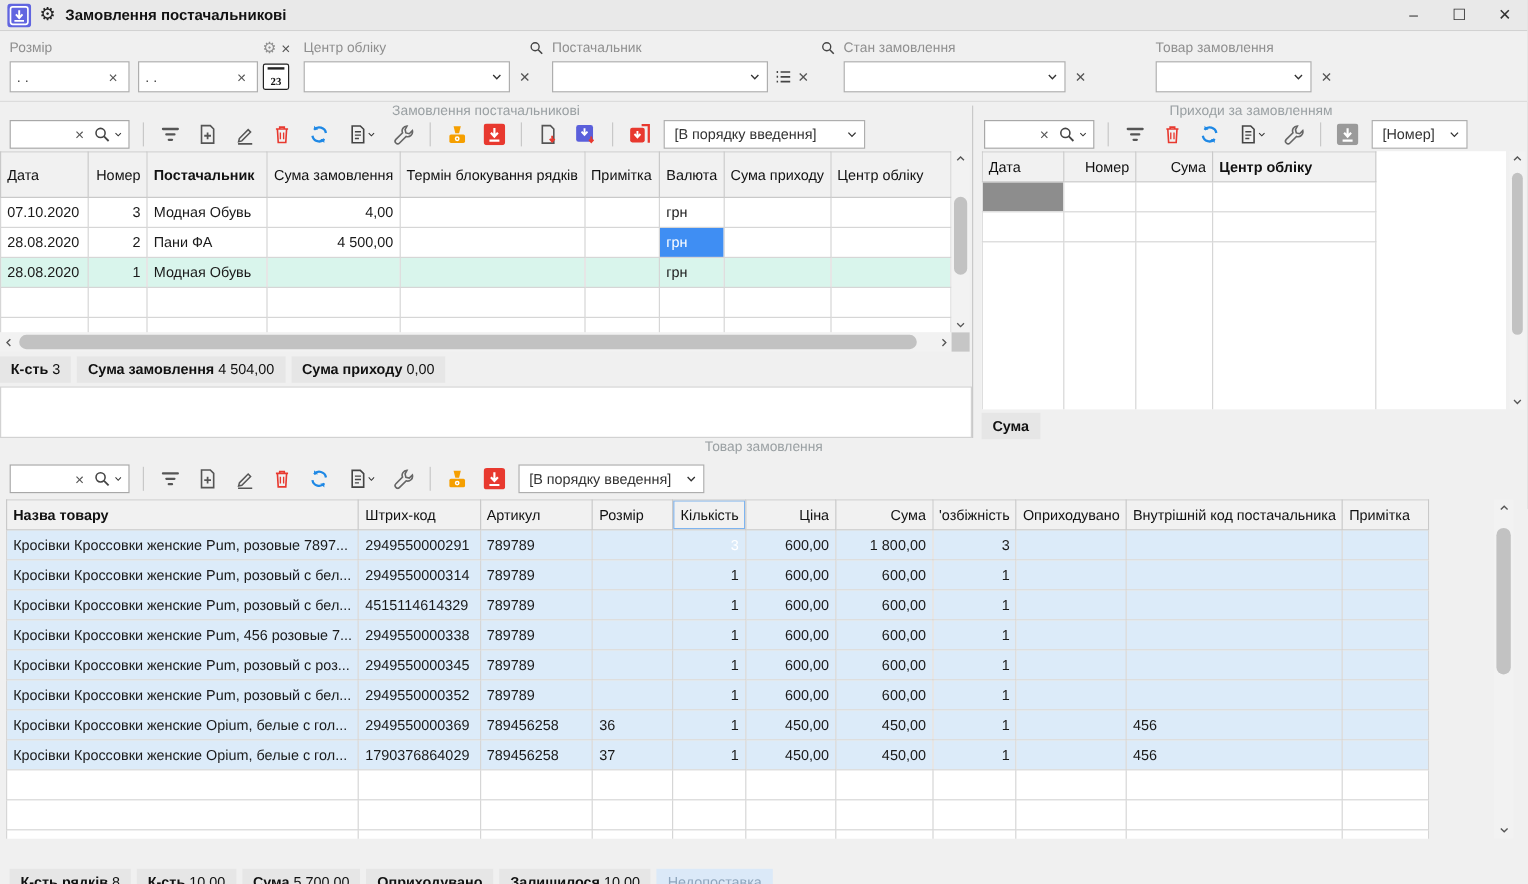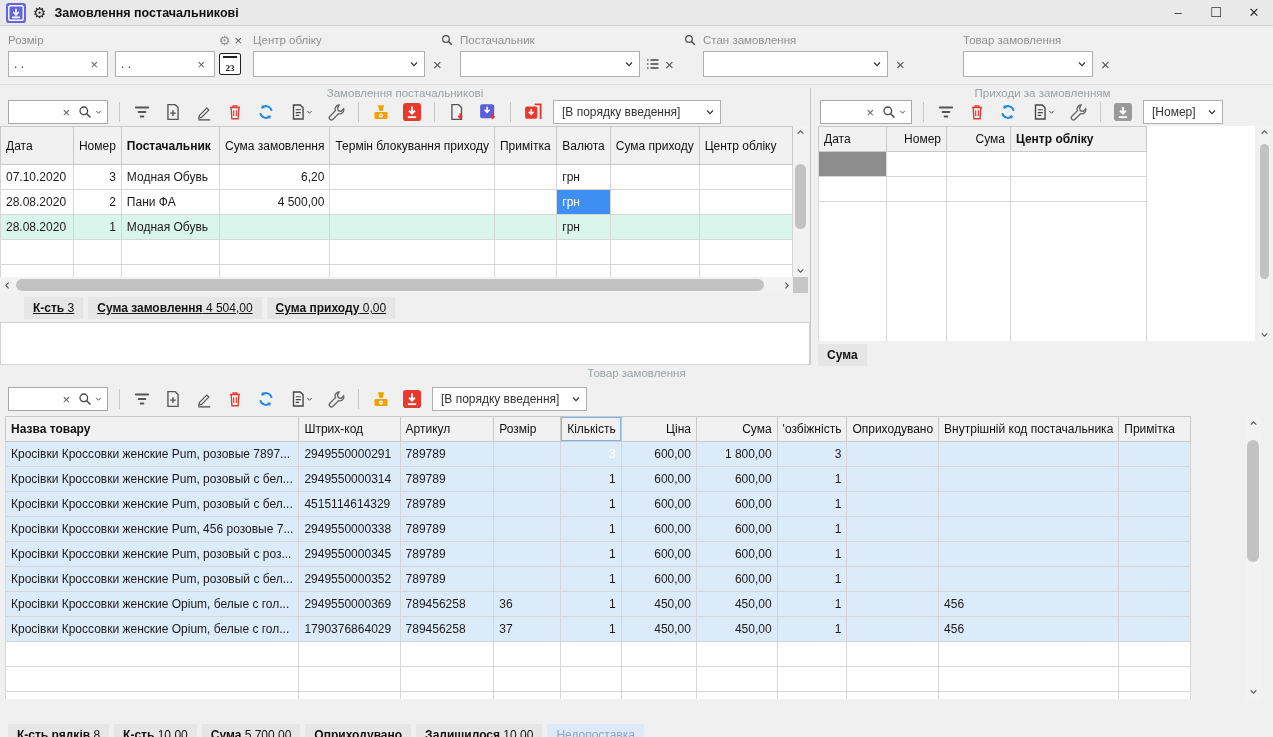--- a/index.html
+++ b/index.html
@@ -360,33 +360,33 @@
             <col style="width: 50px;">
             <col style="width: 88px;">
             <col style="width: 133px;">
           </colgroup>
           <thead>
             <tr style="height: 38px;">
               <th class="a-left">Дата</th>
               <th class="a-right">Номер</th>
               <th class="a-left b">Постачальник</th>
               <th class="a-right">Сума замовлення</th>
-              <th class="a-left">Термін блокування приходу</th>
+              <th class="a-left">Термін блокування рядків</th>
               <th class="a-left">Примітка</th>
               <th class="a-left">Валюта</th>
               <th class="a-right">Сума приходу</th>
               <th class="a-left">Центр обліку</th>
             </tr>
           </thead>
           <tbody>
             <tr style="height: 25px;">
               <td class="a-left">07.10.2020</td>
               <td class="a-right">3</td>
               <td class="a-left">Модная Обувь</td>
-              <td class="a-right">6,20</td>
+              <td class="a-right">4,00</td>
               <td class="a-left"></td>
               <td class="a-left"></td>
               <td class="a-left">грн</td>
               <td class="a-right"></td>
               <td class="a-left"></td>
             </tr>
             <tr style="height: 25px;">
               <td class="a-left">28.08.2020</td>
               <td class="a-right">2</td>
               <td class="a-left">Пани ФА</td>
@@ -456,21 +456,21 @@
         </span>
       <div class="sbthumb" style="left:16px;top:2px;width:748px;height:12px;"></div>
       <span class="harrow" style="position:absolute;right:0;">
           <svg viewBox="0 0 16 16" width="9" height="9">
             <path d="M6 3l5 5-5 5" fill="none" stroke="#555" stroke-width="2"></path>
           </svg>
         </span>
     </div>
     <div class="corner" style="left:793px;top:192px;width:15px;height:16px;"></div>
 
-    <div class="statusbar" style="left:24px;top:212px;text-decoration:underline;">
+    <div class="statusbar" style="left:0;top:212px;">
         <div class="chip"><b>К-сть</b> 3</div>
         <div class="chip"><b>Сума замовлення</b> 4 504,00</div>
         <div class="chip"><b>Сума приходу</b> 0,00</div>
       </div>
     <div class="notesbox" style="left:0;top:237px;width:810px;height:43px;"></div>
   </div>
 
   <div class="vdivider" style="left:810px;top:88px;width:1px;height:277px;"></div>
 
   <div style="position:absolute;left:812px;top:85px;width:461px;height:280px;">

